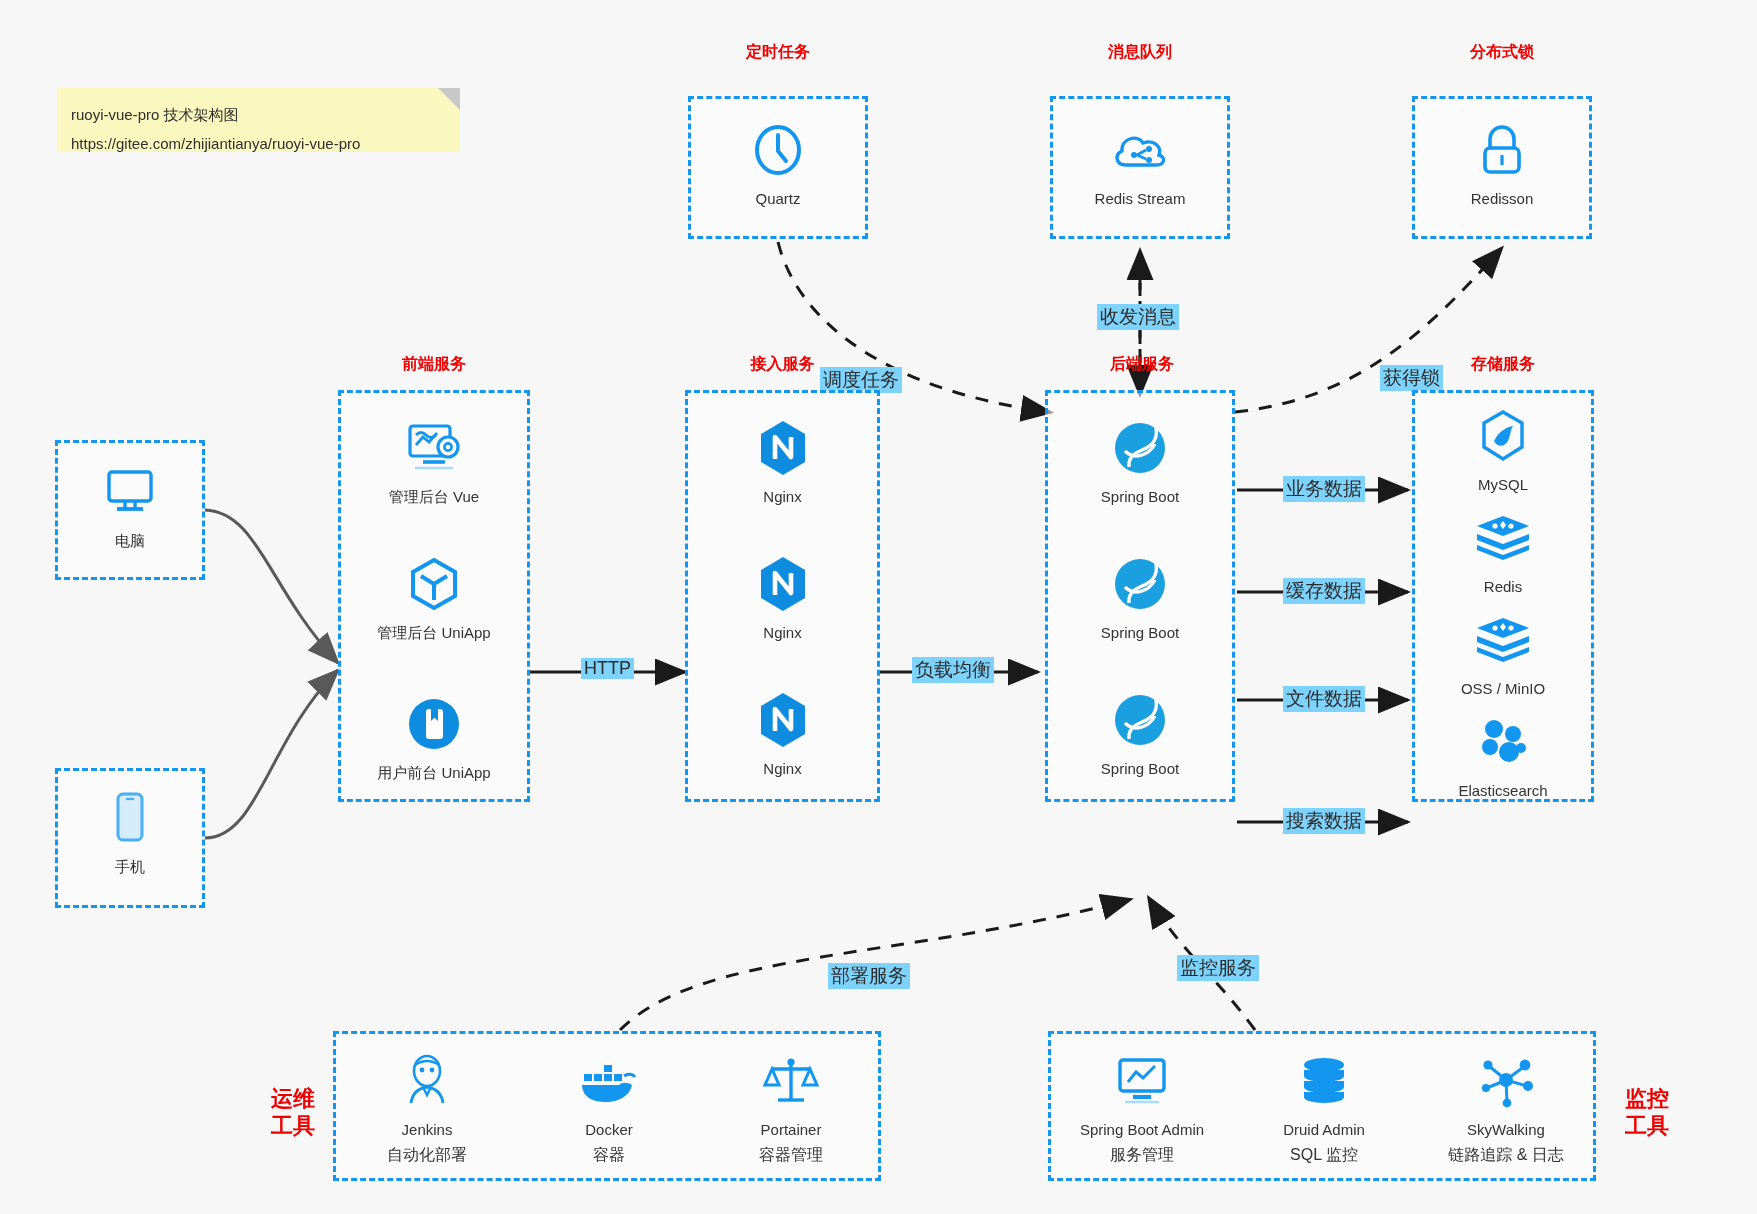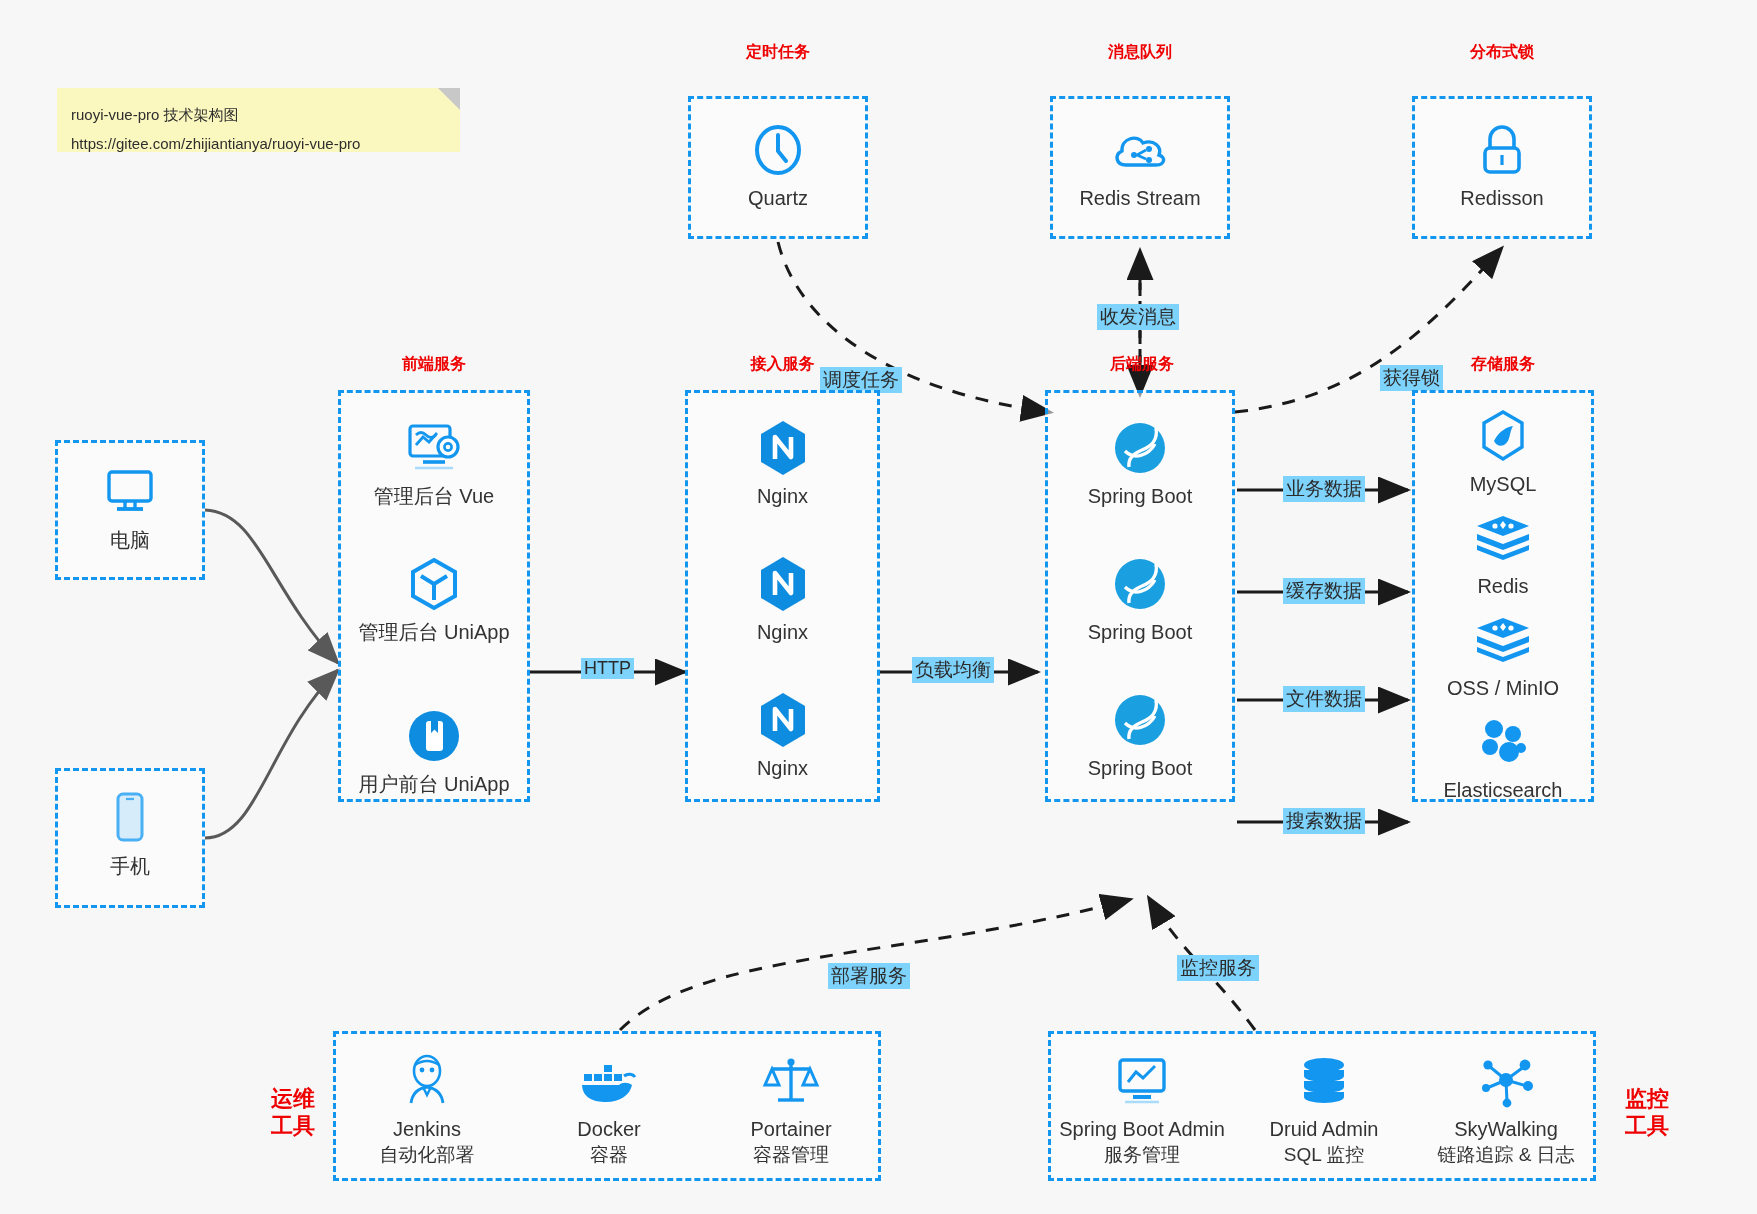--- a/index.html
+++ b/index.html
@@ -36,23 +36,23 @@
     position:absolute;
     color:#ef0000;font-weight:bold;font-size:16px;
     text-align:center;white-space:nowrap;
   }
   .ghead.side{font-size:22px;line-height:27px;}
 
   
   .node{position:absolute;width:100%;left:0;text-align:center;}
   .node .ic{height:58px;display:flex;align-items:center;justify-content:center;}
   .node .lbl{
-    font-size:20px;color:#333;margin-top:7px;white-space:nowrap;line-height:25px;
-  }
-  .node .sub{font-size:19px;color:#333;line-height:25px;white-space:nowrap;}
+    font-size:15px;color:#333;margin-top:7px;white-space:nowrap;line-height:25px;
+  }
+  .node .sub{font-size:16px;color:#333;line-height:25px;white-space:nowrap;}
 
   
   .elabel{
     position:absolute;background:#7dd3fc;
     font-size:18px;color:#2b2b2b;padding:0 3px;white-space:nowrap;
   }
   .elabel.cn{font-size:19px;}
 </style>
 </head>
 <body>
@@ -200,21 +200,21 @@
     </div>
     <div class="node" style="top:162px;">
       <div class="ic">
         <svg width="54" height="56" viewBox="0 0 54 56">
           <path d="M27 4 L48 16 L48 40 L27 52 L6 40 L6 16 Z" fill="none" stroke="#1296f0" stroke-width="4"></path>
           <path d="M27 28 L27 44 M27 28 L14 20 M27 28 L40 20" stroke="#1296f0" stroke-width="4" fill="none"></path>
         </svg>
       </div>
       <div class="lbl">管理后台 UniApp</div>
     </div>
-    <div class="node" style="top:314px;">
+    <div class="node" style="top:302px;">
       <div class="ic">
         <svg width="56" height="56" viewBox="0 0 56 56">
           <circle cx="28" cy="28" r="25" fill="#0d8ce0"></circle>
           <rect x="20" y="13" width="17" height="30" rx="3" fill="#fff"></rect>
           <path d="M25 13 L25 25 L28.5 21.5 L32 25 L32 13 Z" fill="#0d8ce0"></path>
         </svg>
       </div>
       <div class="lbl">用户前台 UniApp</div>
     </div>
   </div>

